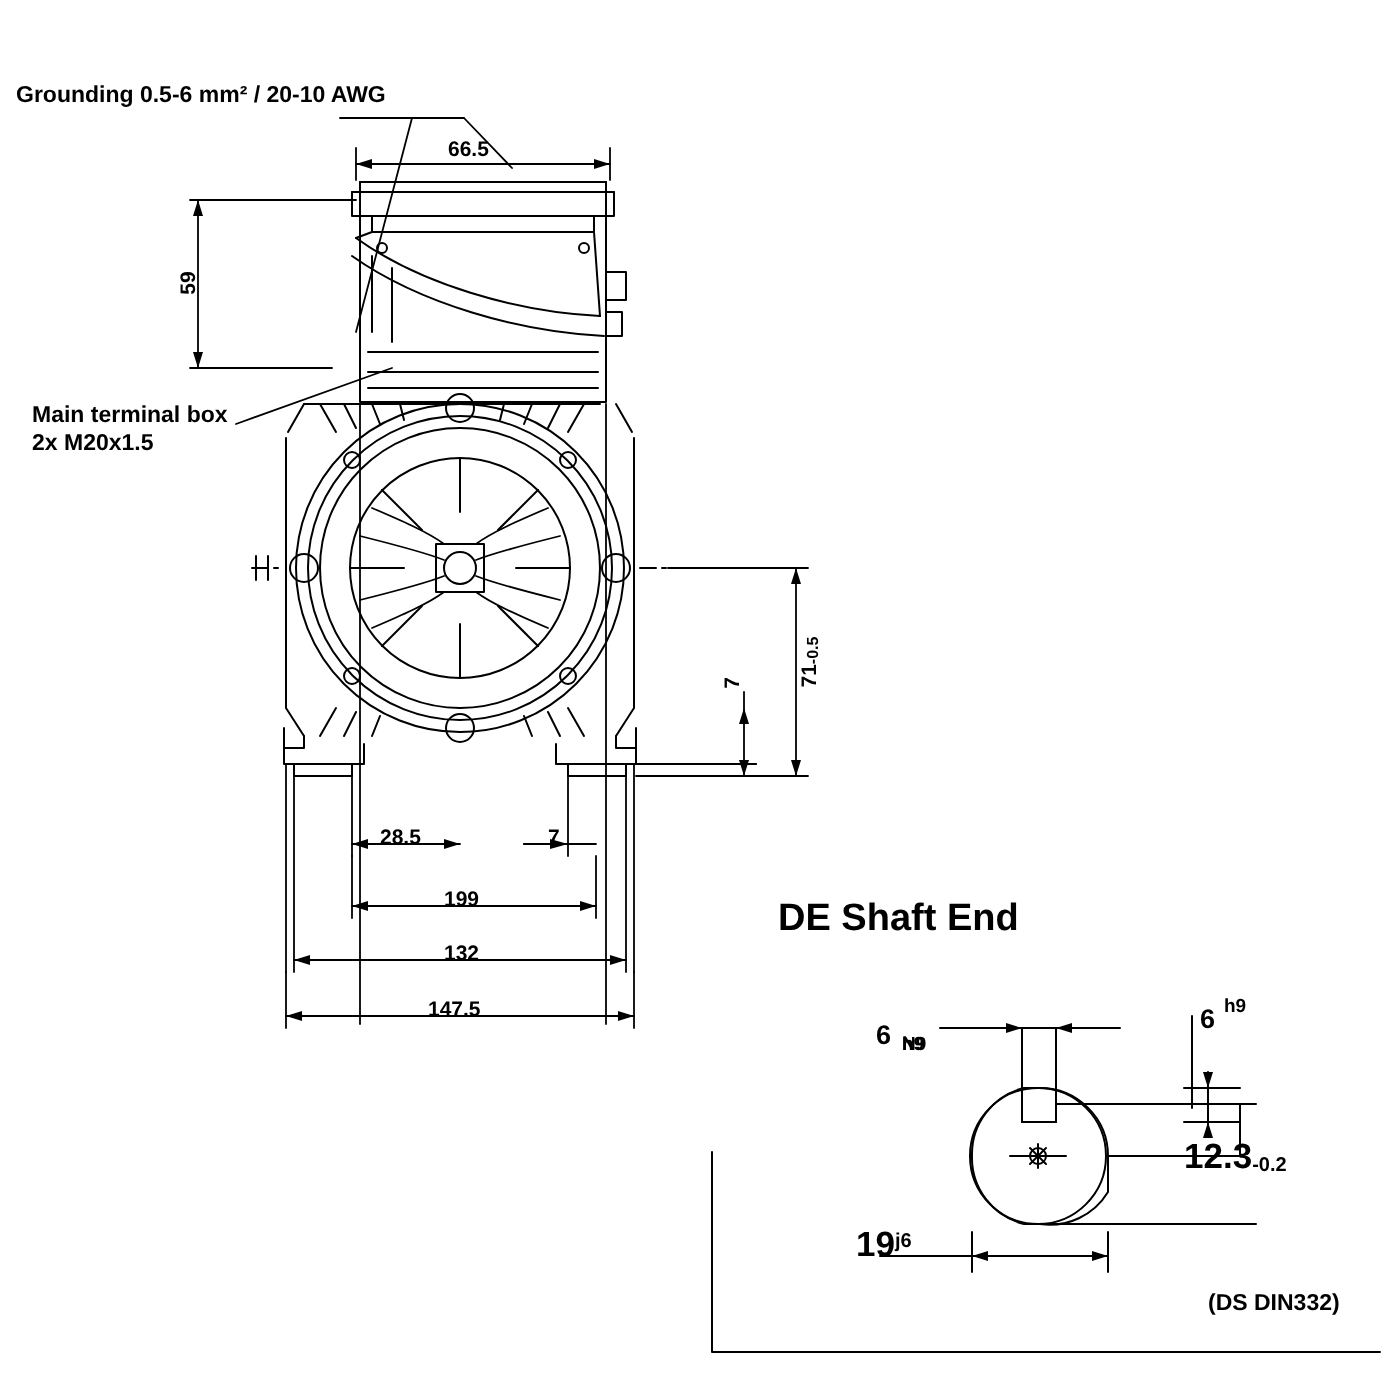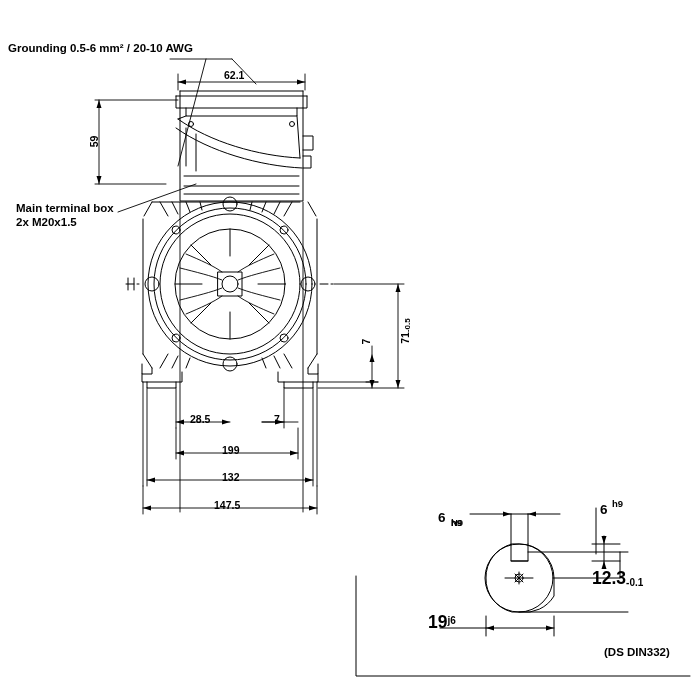--- a/index.html
+++ b/index.html
@@ -290,54 +290,55 @@
       </g>
 
     </g>
   </svg>
 
   <div class="lbl t11" style="left:8px; top:26px;">Grounding 0.5-6 mm² / 20-10 AWG</div>
 
   <div class="lbl t11" style="left:16px; top:186px;">Main terminal box</div>
   <div class="lbl t11" style="left:16px; top:200px;">2x M20x1.5</div>
 
-  <div class="lbl t10" style="left:224px; top:54px;">62.1</div>
+  <div class="lbl t10" style="left:224px; top:54px;">66.5</div>
 
   <div class="lbl t10 vert" style="left:84px; top:120px; width:22px; text-align:center;">59</div>
 
   <div class="vert" style="position:absolute; left:374px; top:306px; width:60px; text-align:center;">
     <span class="t10">71</span><span class="sub">-0.5</span>
   </div>
 
   <div class="lbl t10 vert" style="left:356px; top:320px; width:22px; text-align:center;">7</div>
 
   <div class="lbl t10" style="left:190px; top:398px;">28.5</div>
 
   <div class="lbl t10" style="left:274px; top:398px;">7</div>
 
   <div class="lbl t10" style="left:222px; top:429px;">199</div>
 
   <div class="lbl t10" style="left:222px; top:456px;">132</div>
 
   <div class="lbl t10" style="left:214px; top:484px;">147.5</div>
 
+  <div class="lbl t19" style="left:389px; top:434px;">DE Shaft End</div>
 
   <div style="position:absolute; left:438px; top:490px;">
     <span class="t13" style="position:absolute; left:0; top:4px;">6</span>
     <span class="t9" style="position:absolute; left:13px; top:0;margin-top:11px;">N9</span>
     <span class="t9" style="position:absolute; left:13px; top:11px;">h9</span>
   </div>
 
   <div style="position:absolute; left:600px; top:482px;">
     <span class="t13" style="position:absolute; left:0; top:4px;">6</span>
     <span class="t9" style="position:absolute; left:12px; top:0;">h9</span>
   </div>
 
   <div style="position:absolute; left:592px; top:552px;">
-    <span class="t17">12.3</span><span class="sub" style="font-size:10px;">-0.1</span>
+    <span class="t17">12.3</span><span class="sub" style="font-size:10px;">-0.2</span>
   </div>
 
   <div style="position:absolute; left:428px; top:596px;">
     <span class="t17">19</span><span class="sup" style="font-size:10px;">j6</span>
   </div>
 
   <div class="lbl t11" style="left:604px; top:630px;">(DS DIN332)</div>
 
 
 </div>

